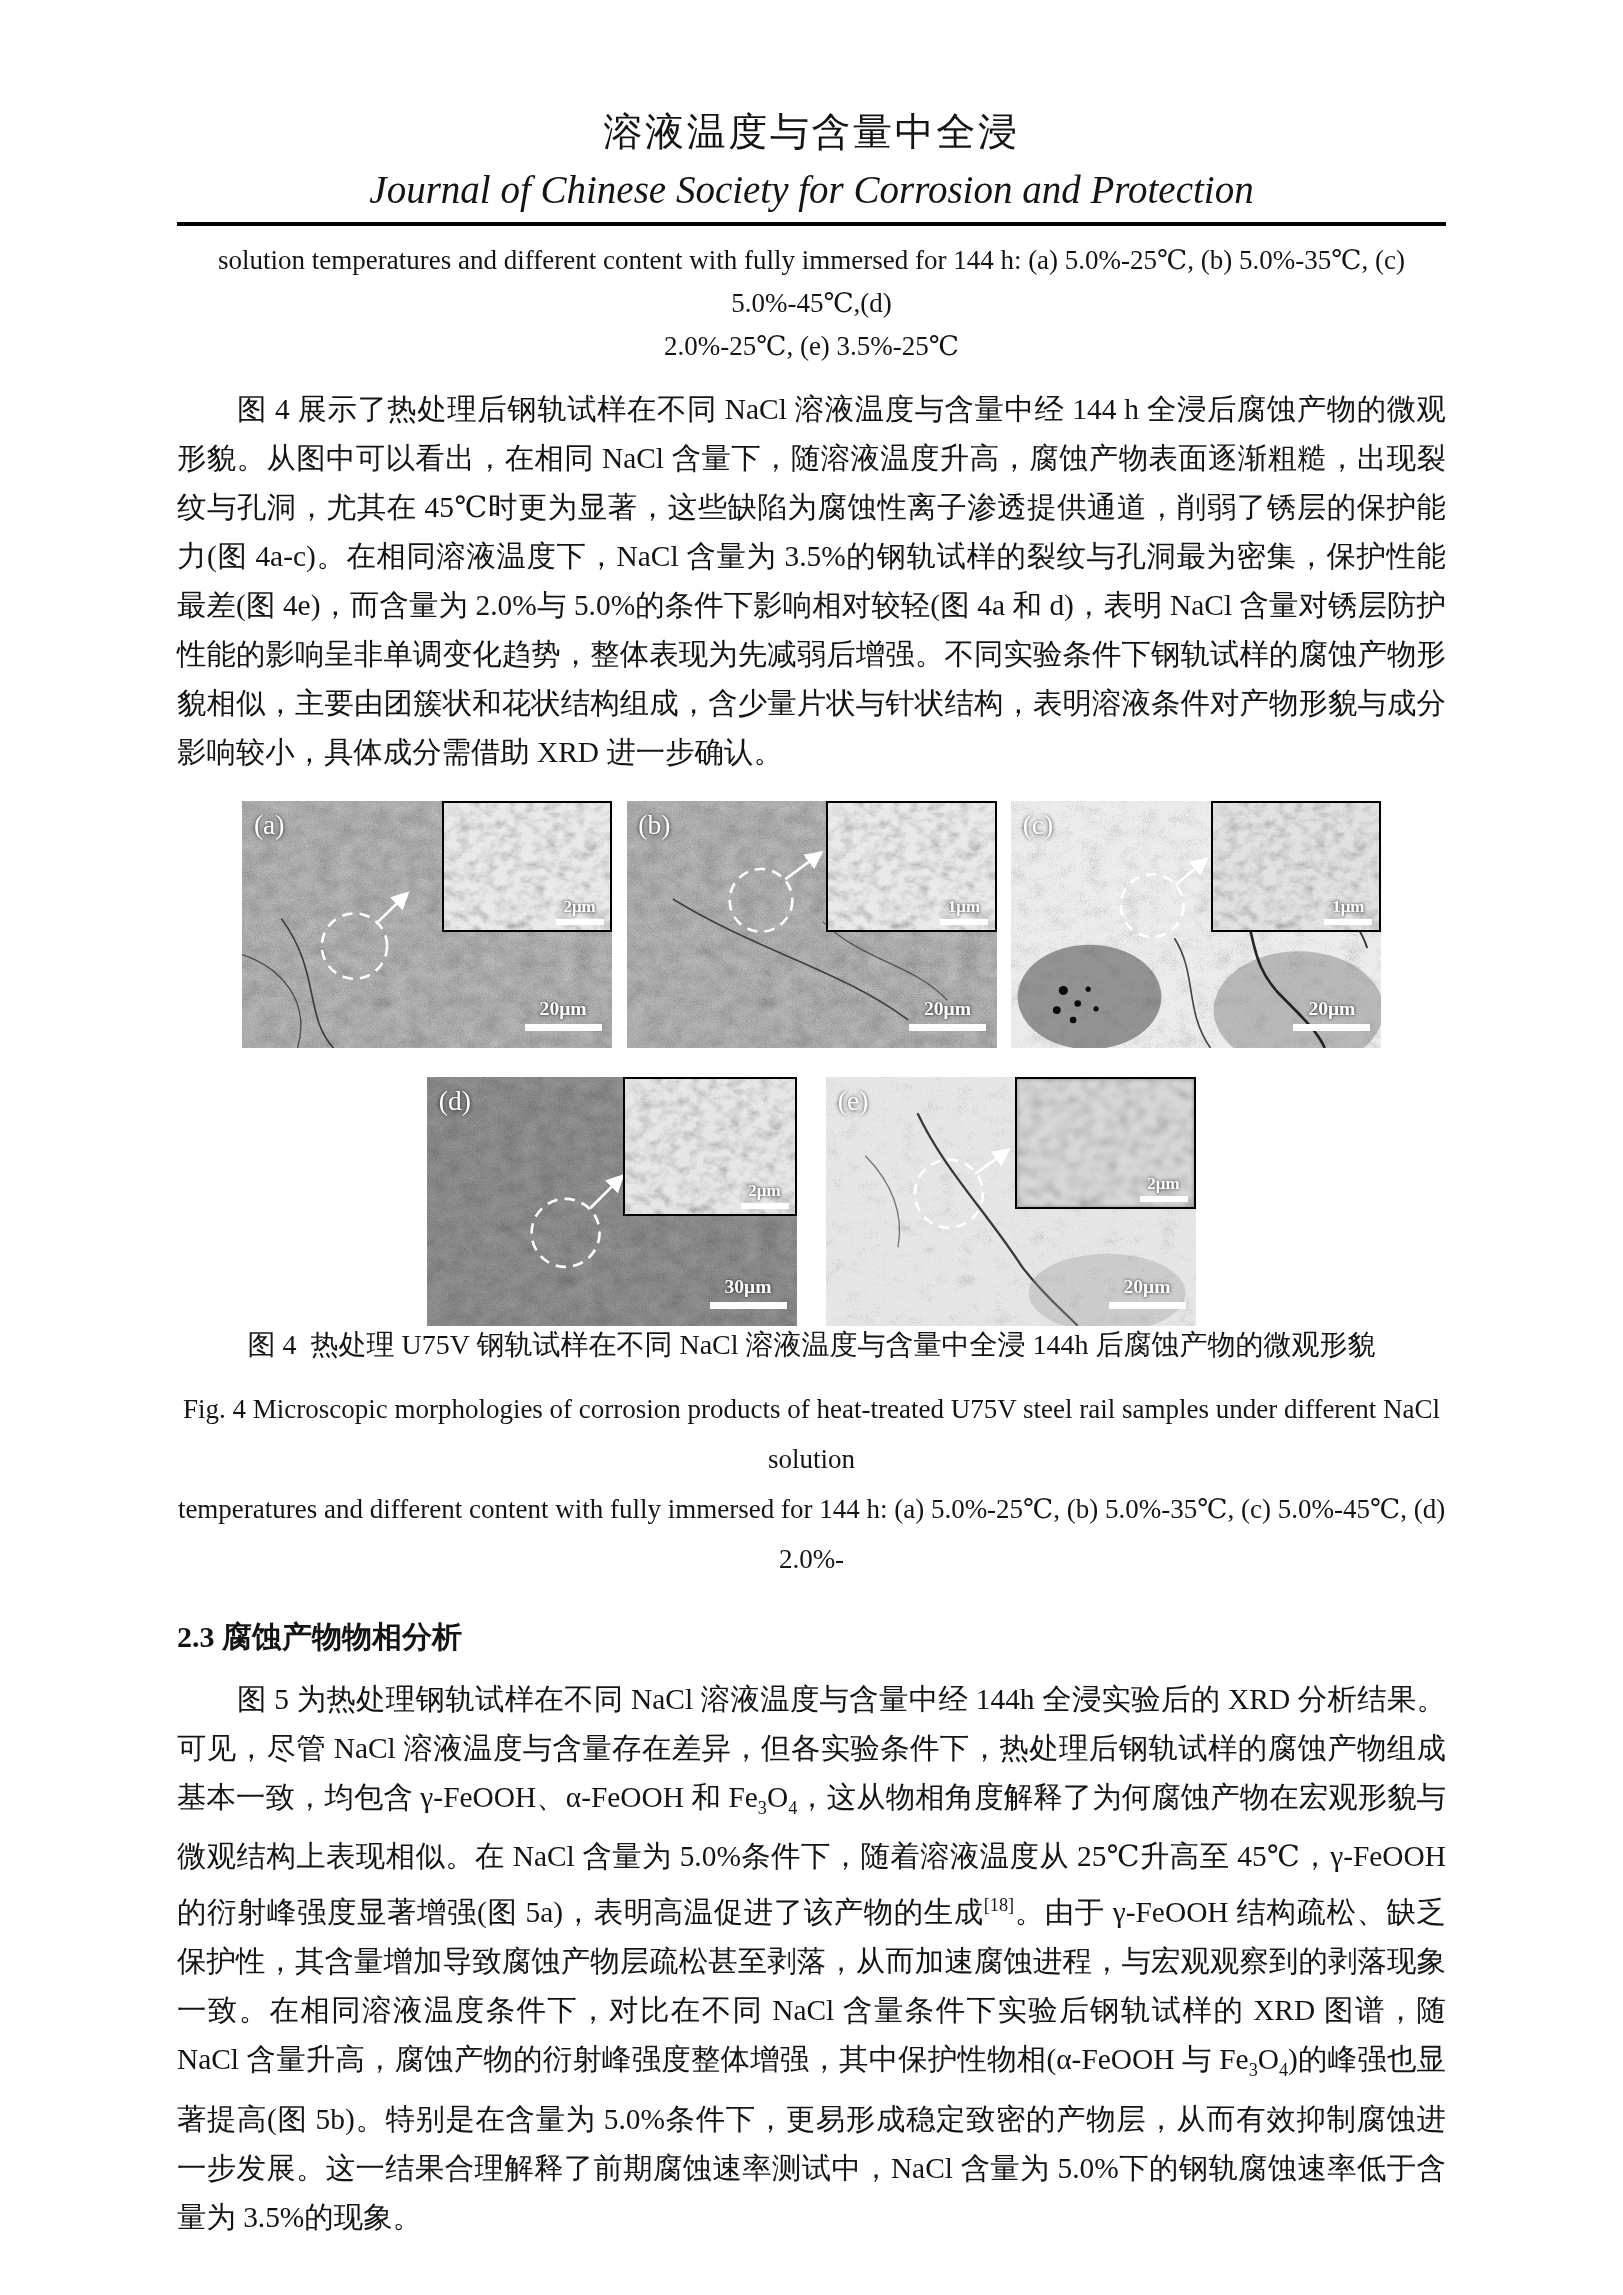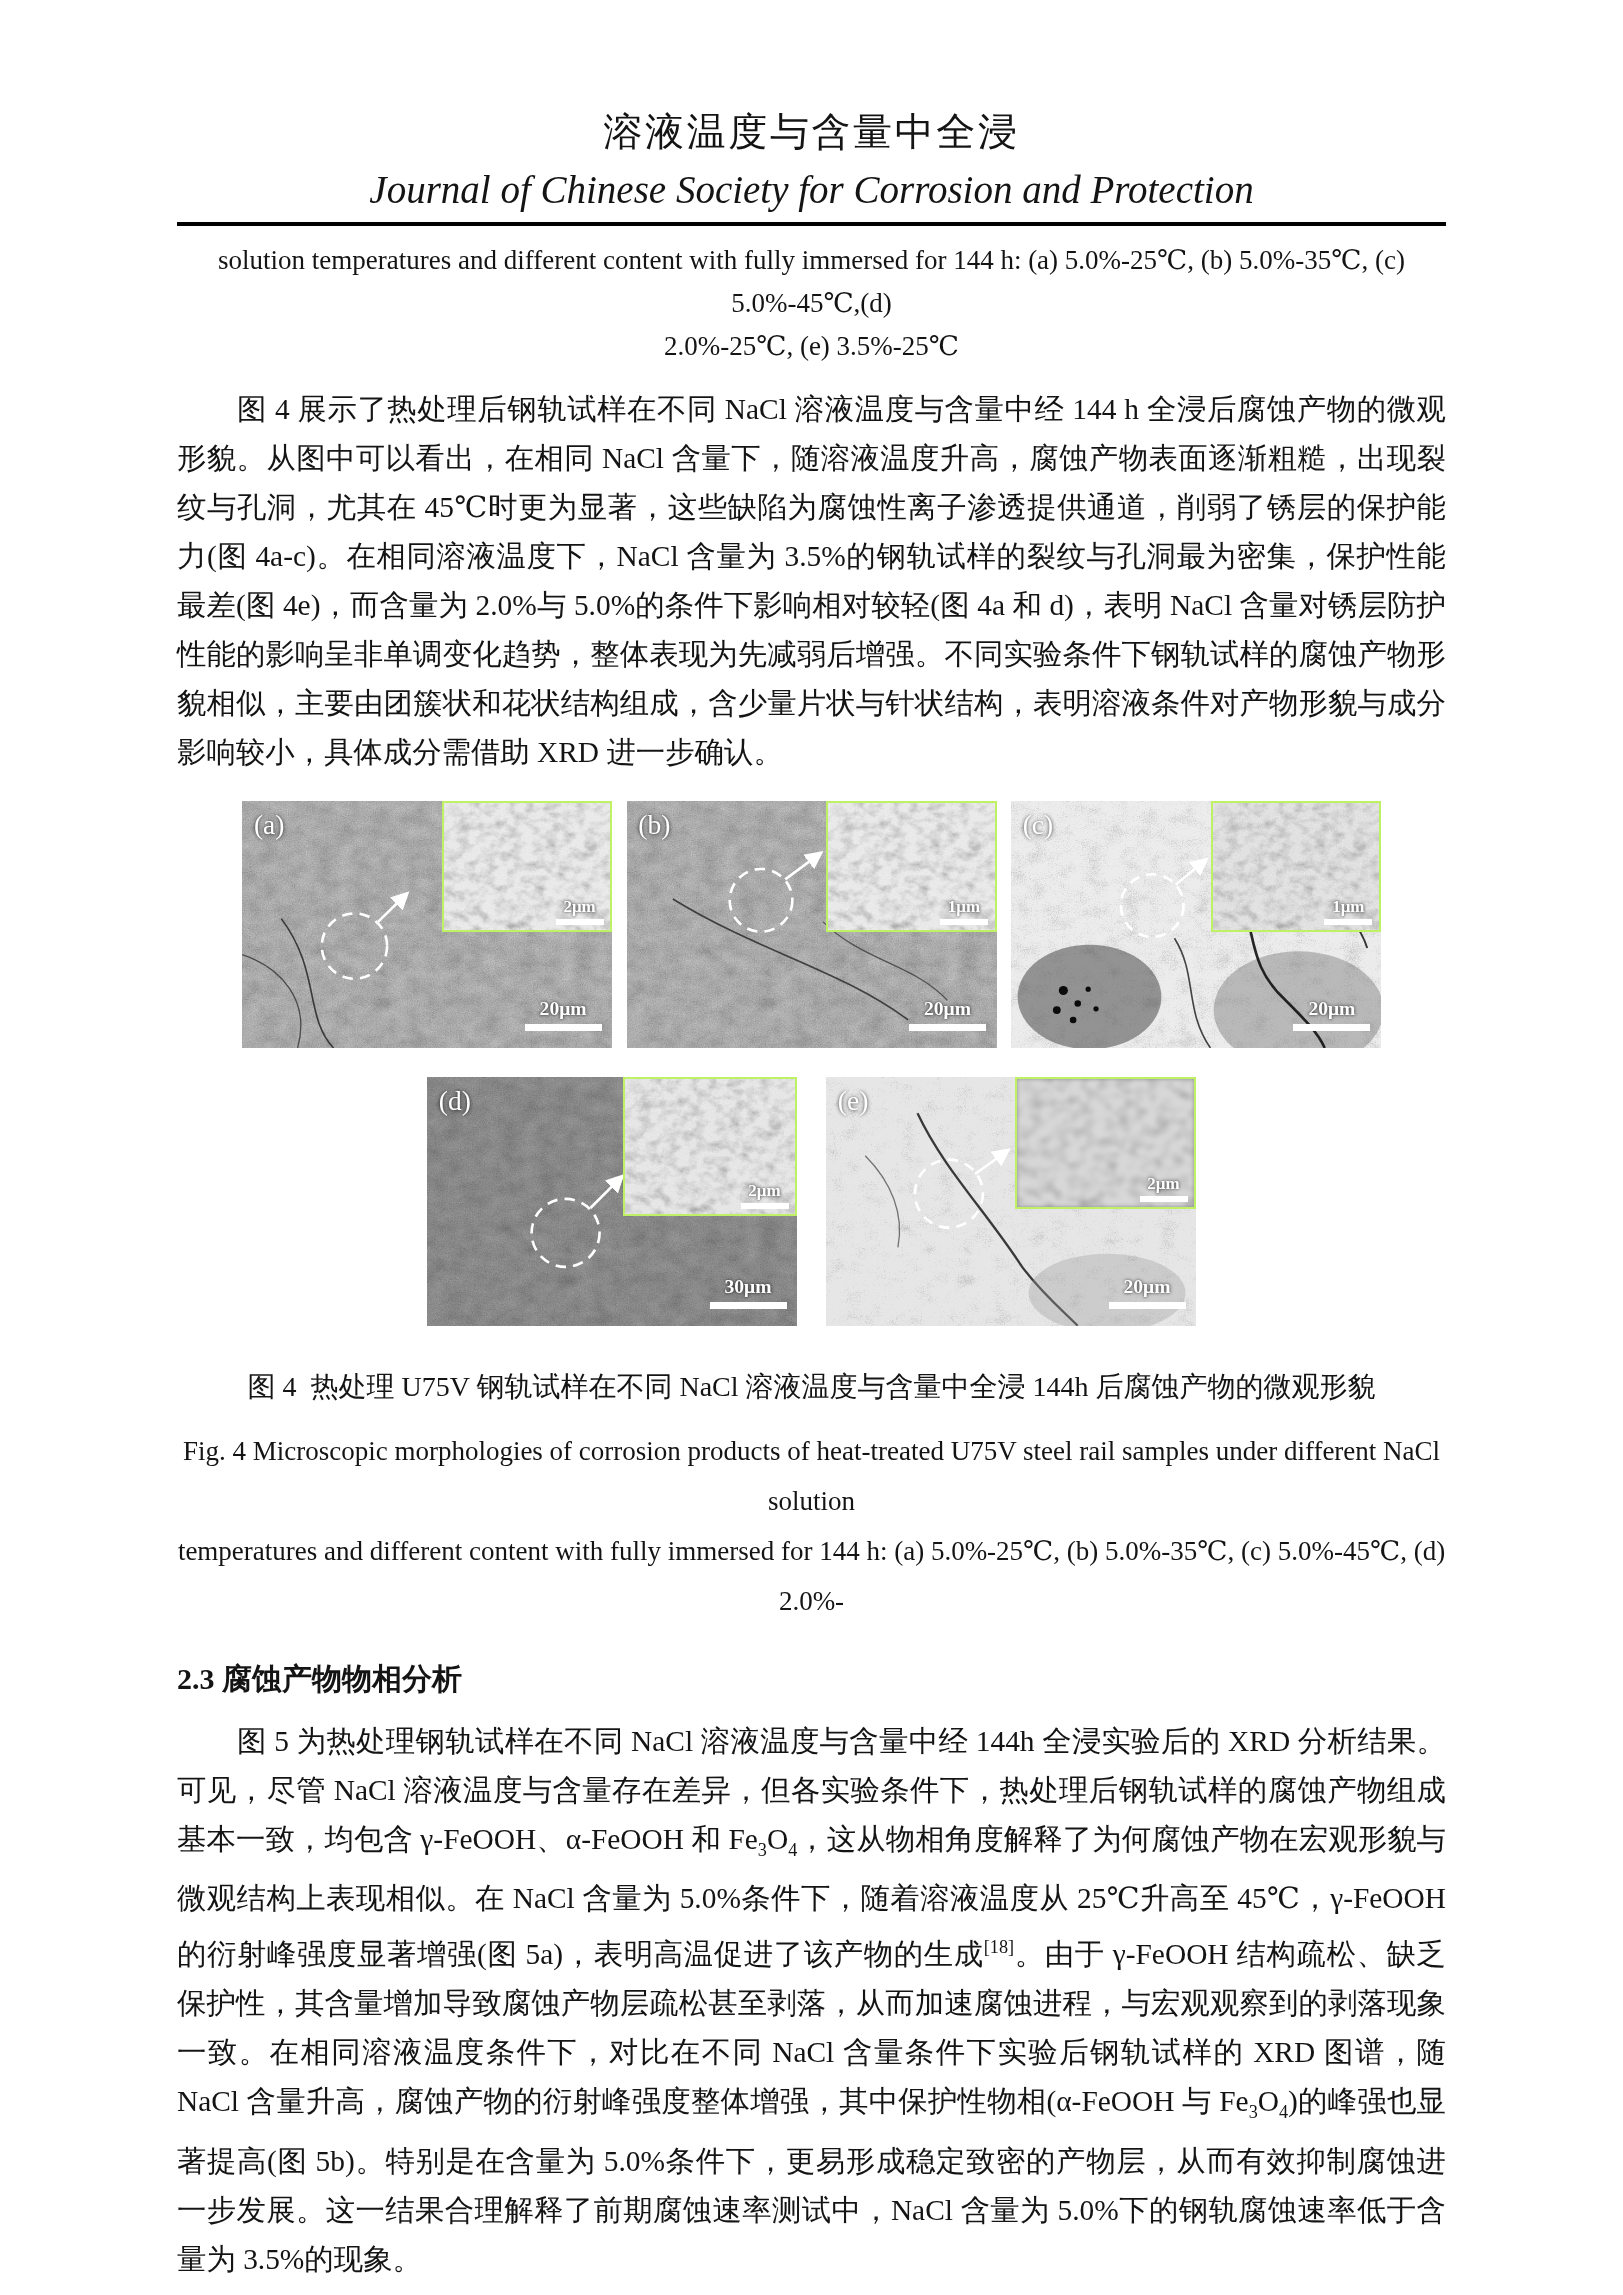--- a/index.html
+++ b/index.html
@@ -11,21 +11,21 @@
   .content{width:1269px;margin:0 auto;padding-top:105px;}
 
   
   .journal-title{font-size:39px;text-align:center;letter-spacing:2.6px;font-weight:400;}
   .journal-subtitle{font-size:39px;text-align:center;margin-top:7.9px;font-style:italic;}
   .header-rule{border-top:4.6px solid #000;margin-top:10.5px;}
 
   
   .caption-line{font-size:27px;text-align:center;line-height:43px;white-space:pre-wrap;}
   .topcap{margin-top:13px;}
-  .fig-caption-zh{font-size:28px;text-align:center;margin-top:42px;white-space:pre-wrap;}
+  .fig-caption-zh{font-size:28px;text-align:center;white-space:pre-wrap;}
   .fig-caption-en{margin-top:19.6px;}
   .fig-caption-en .caption-line{line-height:50px;}
   .section-heading{font-size:30px;font-weight:bold;margin-top:33px;white-space:pre-wrap;}
 
   
   .para{
     font-size:29.4px;line-height:49px;text-align:justify;
     text-indent:60px;margin-top:17px;
   }
   .seg-sub{vertical-align:sub;font-size:0.62em;}
@@ -45,21 +45,21 @@
   .p-c .main-tex{filter:brightness(1.5) contrast(0.85);}
   .p-e .main-tex{filter:brightness(1.55) contrast(0.8);}
   .p-d .main-tex{filter:brightness(0.8);}
   .overlay{position:absolute;left:0;top:0;width:100%;height:100%;}
   .panel-label{
     position:absolute;top:7.9px;left:11.8px;color:#ffffff;font-size:27.5px;
     font-family:"Liberation Serif",serif;text-shadow:0 0 3.9px rgba(0,0,0,.8);
   }
   .inset{
     position:absolute;top:0;right:0;width:46%;height:53%;
-    border:2px solid #bef264;box-sizing:border-box;background:#8d8d8d;overflow:hidden;
+    border:2px solid #000000;box-sizing:border-box;background:#8d8d8d;overflow:hidden;
   }
   .p-d .inset{width:47%;height:56%;}
   .p-e .inset{width:49%;height:53%;}
   .p-e .inset-tex{filter:blur(2px) brightness(0.92);}
   .scalebar{position:absolute;text-align:center;color:#ffffff;font-weight:bold;}
   .scalebar .sb-txt{font-size:19.6px;line-height:21px;text-shadow:0 0 3.3px rgba(0,0,0,.9);
     font-family:"Liberation Serif",serif;}
   .scalebar .sb-bar{height:7.2px;background:#ffffff;margin-top:4.6px;}
   .sb-main{right:10.5px;bottom:17px;}
   .sb-main .sb-bar{width:77px;}

